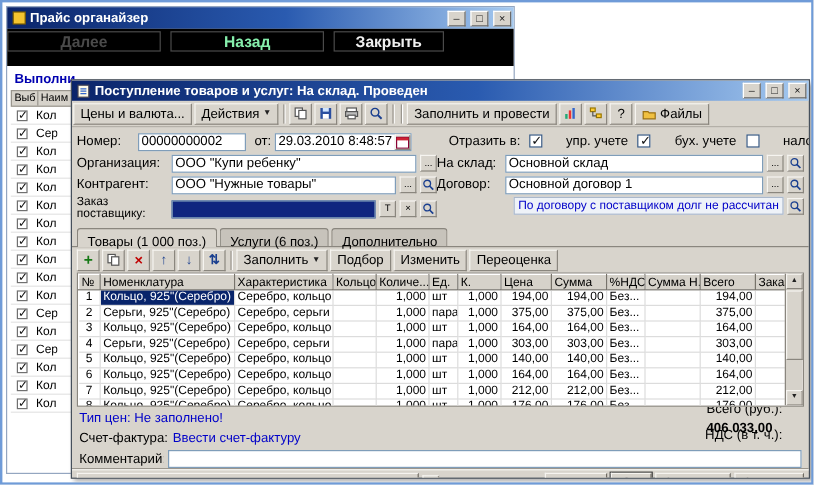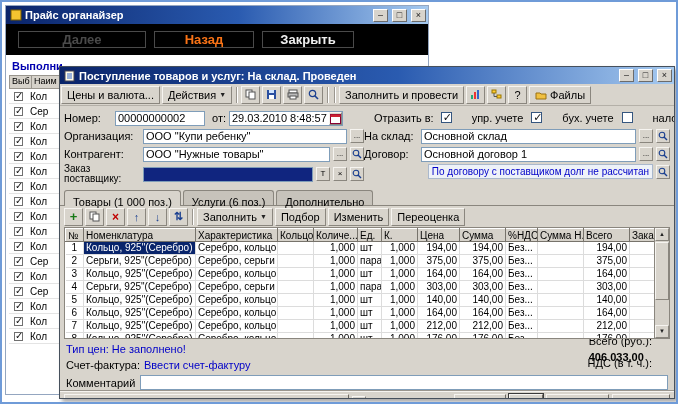--- a/index.html
+++ b/index.html
@@ -7,24 +7,24 @@
   body { font-family:"Liberation Sans",sans-serif; font-size:11px; background:#f0f0f0; }
   .screen { position:relative; width:678px; height:404px; background:#fff; border:2px solid #6f9bd8; overflow:hidden; }
 
   
   .bgwin { position:absolute; left:3px; top:3px; width:424px; height:390px; background:#fff; border:1px solid #94a6c0; }
   .titlebar { height:18px; display:flex; align-items:center; gap:3px; padding:0 2px 0 4px;
               background:linear-gradient(90deg,#0a246a 0%,#2a5bb0 55%,#a6caf0 100%); }
   .ttext { flex:1; color:#fff; font-weight:bold; font-size:11px; white-space:nowrap; overflow:hidden; }
   .wbtn { width:15px; height:13px; margin-left:1px; background:#d8d4cc; border:1px solid; border-color:#fff #6b6b6b #6b6b6b #fff;
           font-size:9px; line-height:11px; text-align:center; color:#222; cursor:default; }
-  .navbar { height:31px; background:#000; display:flex; align-items:center; gap:8px; padding:2px 12px; }
+  .navbar { height:31px; background:#000; display:flex; align-items:flex-start; gap:8px; padding:2px 0; }
   .navbtn { border:1px solid #4a4a4a; display:flex; align-items:center; justify-content:center; font-weight:bold; font-size:13px; }
   .nav-next { width:128px; color:#4a4a4a; }
-  .nav-back { width:100px; color:#f97316; }
+  .nav-back { width:128px; color:#86efac; }
   .nav-close { width:92px; color:#f0f0f0; }
   .bg-status { margin:5px 0 3px 6px; color:#0000b0; font-weight:bold; font-size:11px; white-space:nowrap; }
   .bg-table { margin-left:3px; width:54px; font-size:10px; }
   .bg-thead { display:flex; background:#d6d2ca; border:1px solid #9a968e; height:14px; font-size:9px; }
   .bg-th1 { width:22px; border-right:1px solid #9a968e; padding-left:2px; }
   .bg-th2 { flex:1; padding-left:2px; overflow:hidden; }
   .bg-row { display:flex; align-items:center; height:15px; border-bottom:1px solid #e4e4e4; }
   .cb { position:relative; width:9px; height:9px; border:1px solid #707070; background:#fff; margin:0 7px 0 5px; flex:none; }
   .cb.on::after { content:"✓"; position:absolute; top:-3px; left:0; font-size:10px; color:#111; }
   .bg-name { white-space:nowrap; overflow:hidden; }

